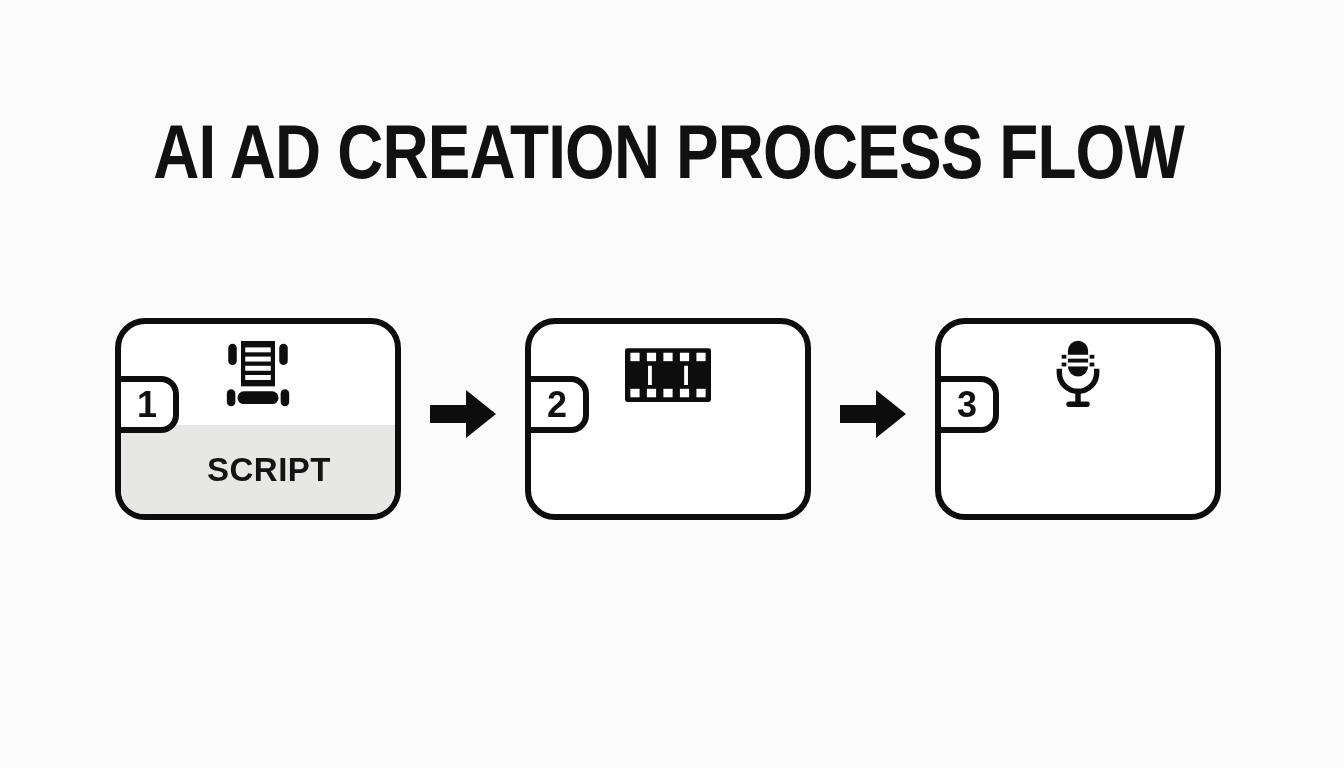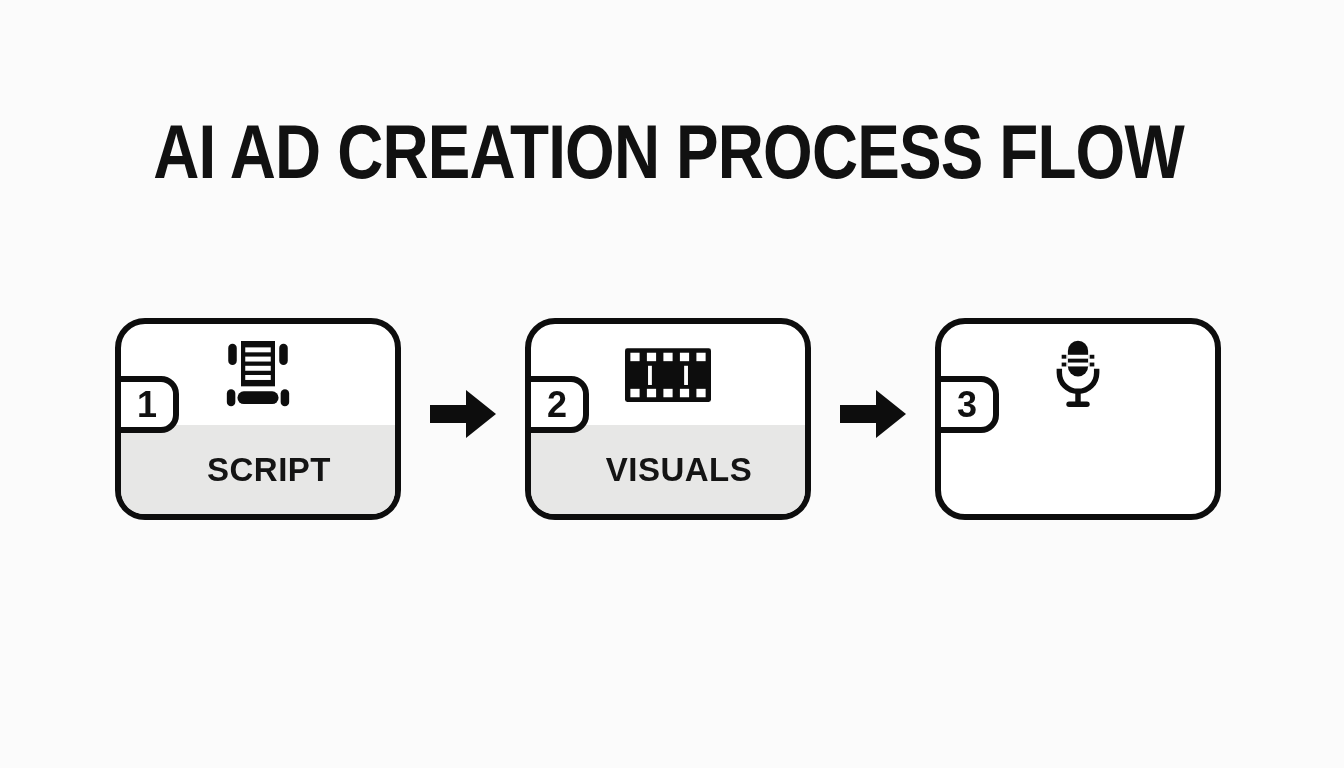--- a/index.html
+++ b/index.html
@@ -176,23 +176,20 @@
               <rect x="28.5" y="53" width="12" height="11"></rect>
               <rect x="50" y="53" width="12" height="11"></rect>
               <rect x="71.5" y="53" width="12" height="11"></rect>
               <rect x="93" y="53" width="12" height="11"></rect>
               <rect x="30" y="23" width="5" height="25"></rect>
               <rect x="77" y="23" width="5" height="25"></rect>
             </g>
           </svg>
         </span>
       </div>
-      <div class="card-label-band">
-        <span class="card-label">VISUALS</span>
-      </div>
     </div>
 
     <div class="connector">
       <span>
         <svg class="icon-svg" width="66" height="48" viewBox="0 0 66 48" aria-hidden="true">
           <polygon points="0,15 36,15 36,0 66,24 36,48 36,33 0,33" fill="#0d0d0d"></polygon>
         </svg>
       </span>
     </div>
 

